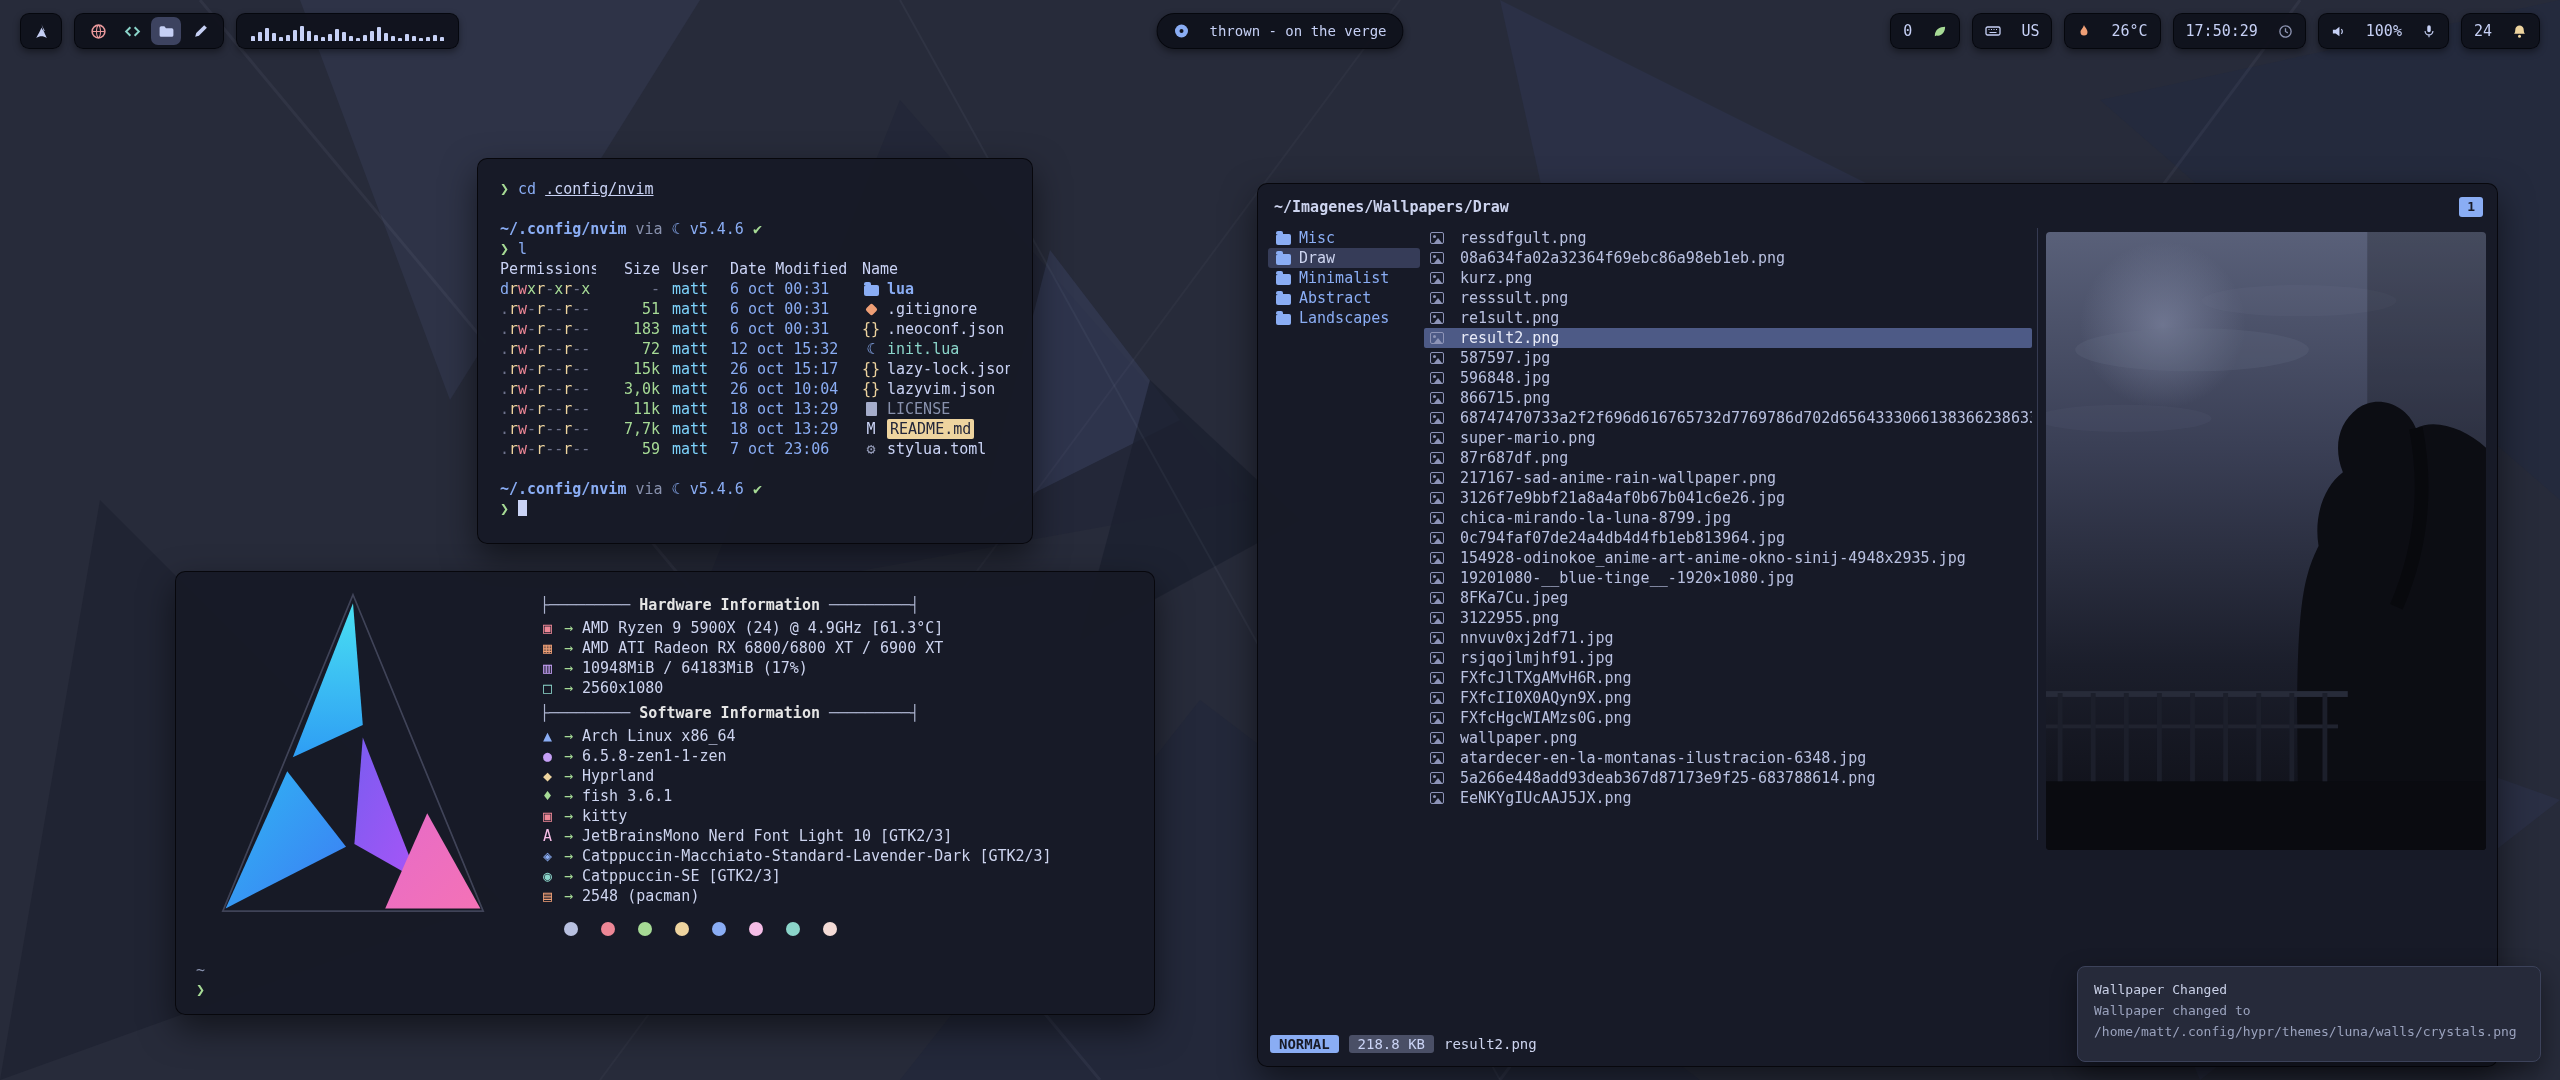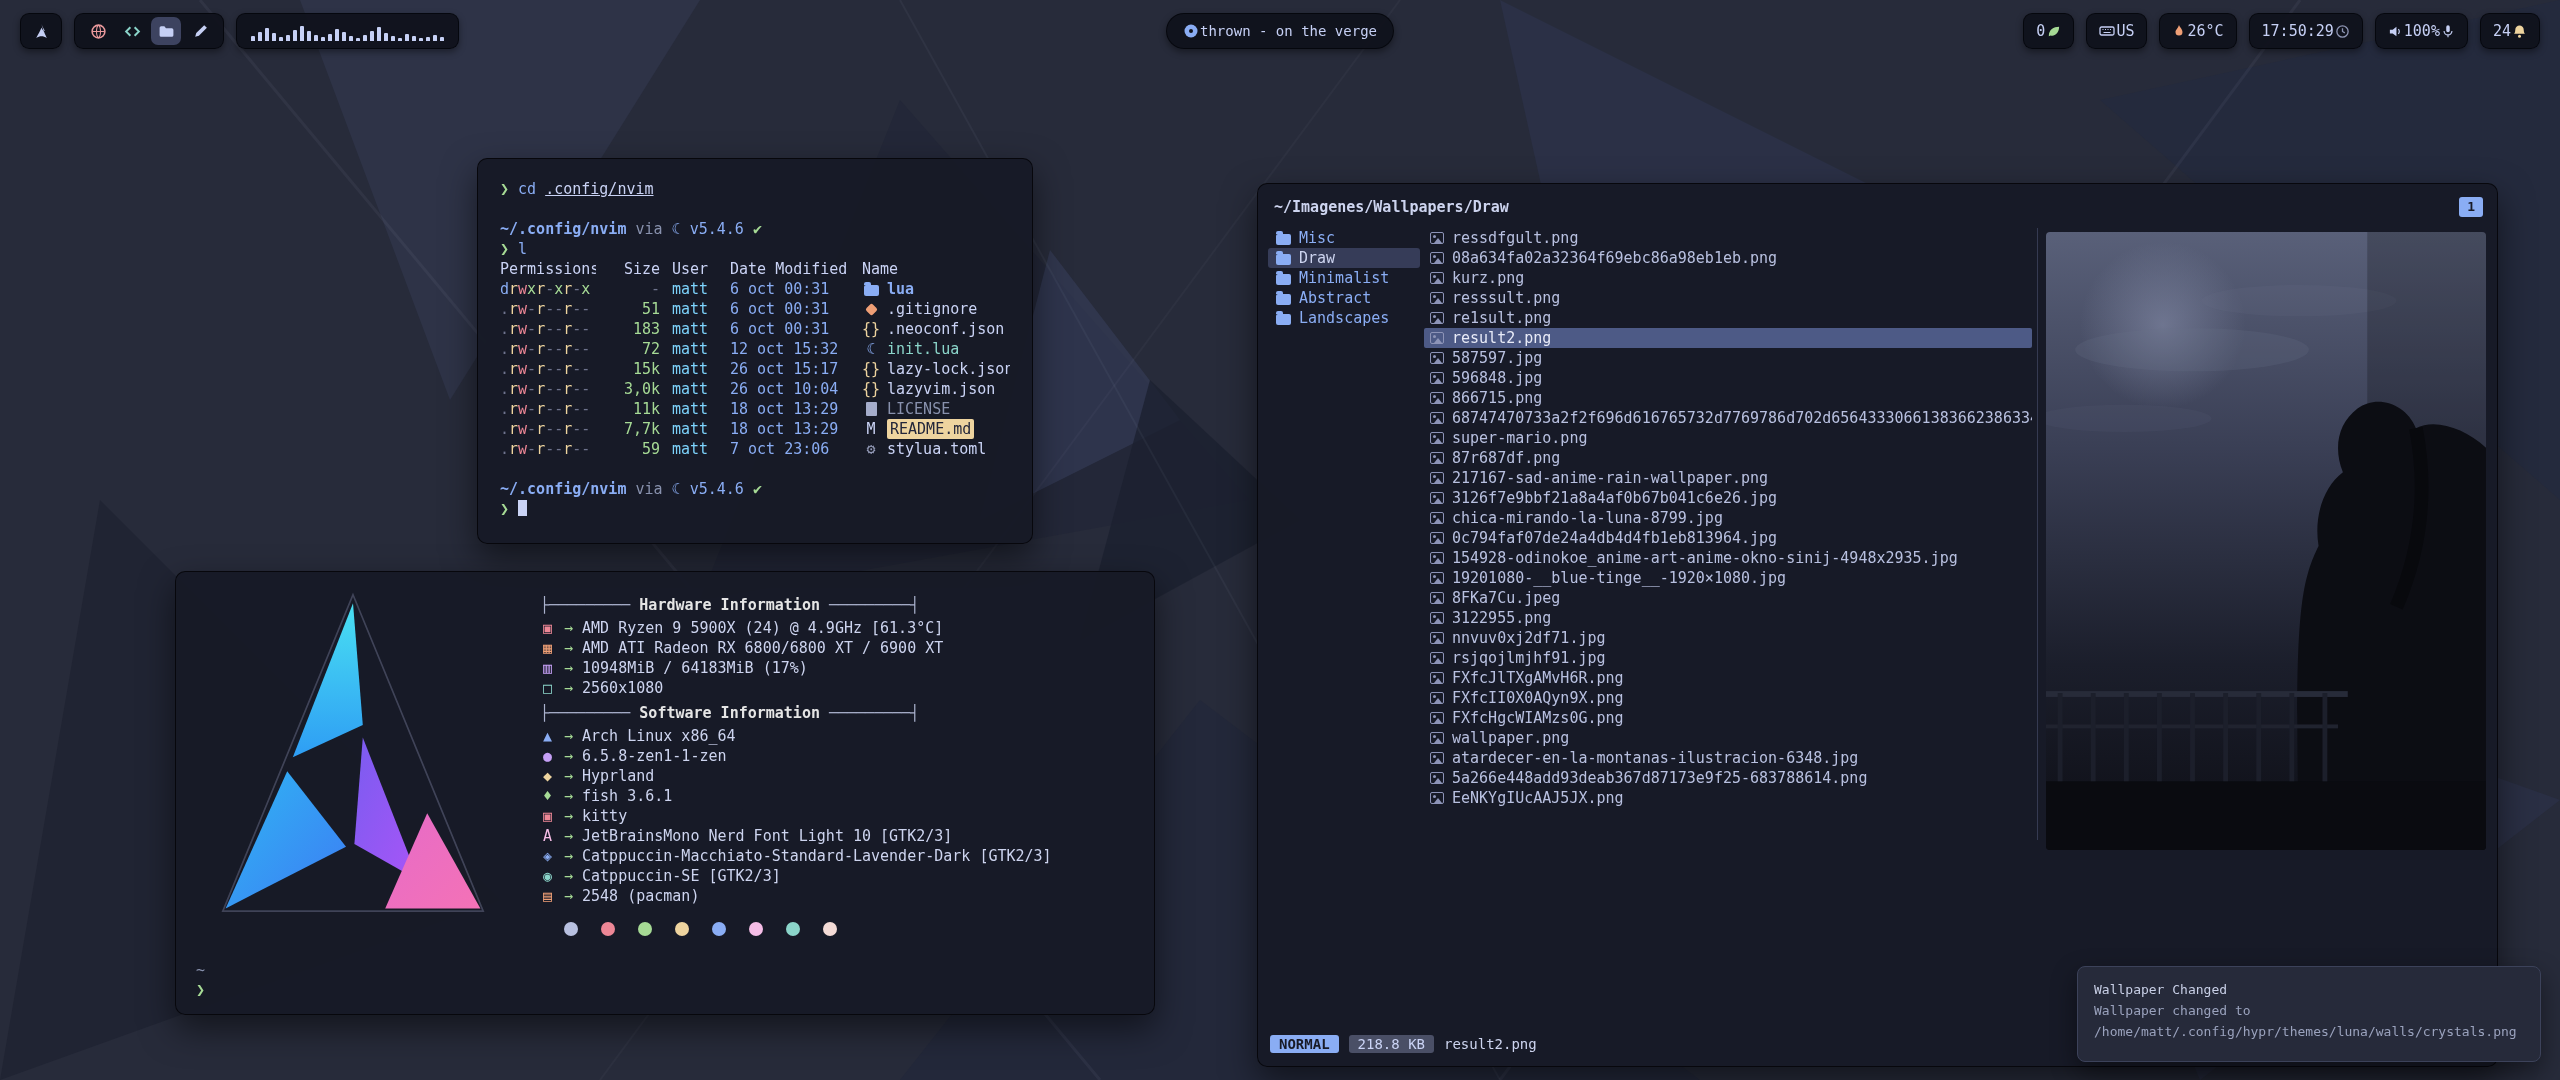--- a/index.html
+++ b/index.html
@@ -6,21 +6,21 @@
   html,body { width:2560px; height:1080px; overflow:hidden; background:#272b3a; }
   .desktop { position:relative; width:2560px; height:1080px; overflow:hidden;
              font-family:"DejaVu Sans Mono", monospace; color:#cad3f5; }
   .wall { position:absolute; inset:0; z-index:0; }
 
   
   .topbar { position:absolute; top:12px; left:20px; right:20px; height:38px; z-index:10;
             display:flex; align-items:center; justify-content:space-between; }
   .tb-left, .tb-right { display:flex; gap:12px; align-items:center; }
   .module { background:rgba(15,17,27,0.93); border:1px solid rgba(4,5,10,0.8); border-radius:9px;
-            height:36px; display:flex; align-items:center; padding:0 12px; gap:1px;
+            height:36px; display:flex; align-items:center; padding:0 12px; gap:20px;
             color:#c6d0f5; font-size:15px; box-shadow:0 3px 7px rgba(0,0,0,0.4); }
   .module .mtext { line-height:36px; }
   .launcher { width:42px; justify-content:center; padding:0; }
   .ws { width:30px; height:28px; display:flex; align-items:center; justify-content:center; border-radius:7px; }
   .ws.active { background:#3d4360; }
   #workspaces { gap:4px; padding:0 8px; }
   #visualizer { align-items:flex-end; gap:3px; padding:0 14px; }
   #visualizer i { display:block; width:4px; background:#c6d0f5; border-radius:1px 1px 0 0; margin-bottom:7px; }
   .music { position:absolute; left:50%; top:1px; transform:translateX(-50%);
            border-radius:18px; padding:0 16px; font-size:14px; }
@@ -80,21 +80,21 @@
                font-size:13px; line-height:20px; font-weight:bold; }
   #fm-side { position:absolute; left:10px; top:44px; width:152px; }
   .side-row { height:20px; display:flex; align-items:center; gap:8px; padding:0 8px;
               border-radius:3px; color:#8aadf4; white-space:nowrap; }
   .side-row.selected { background:#363c58; color:#cdd4ef; }
   .folder-ic { width:15px; height:11px; background:#8aadf4; border-radius:2px; position:relative;
                flex:0 0 15px; margin-top:2px; }
   .folder-ic::before { content:""; position:absolute; top:-3px; left:0; width:7px; height:3px;
                        background:#8aadf4; border-radius:2px 2px 0 0; }
   #fm-files { position:absolute; left:166px; top:44px; width:608px; height:608px; overflow:hidden; }
-  .f-row { height:20px; display:flex; align-items:center; gap:8px; padding:0 6px;
+  .f-row { height:20px; display:flex; align-items:center; gap:16px; padding:0 6px;
            white-space:nowrap; overflow:hidden; border-radius:2px; }
   .f-row.selected { background:#4d5a86; color:#e8ebf8; }
   .fic { flex:0 0 14px; width:14px; height:12px; border:1px solid #8d94b8; border-radius:2px; position:relative; }
   .fic::before { content:""; position:absolute; left:2px; top:2px; width:3px; height:3px;
                  border-radius:50%; background:#8d94b8; }
   .fic::after { content:""; position:absolute; right:1px; bottom:0; width:0; height:0;
                 border-left:4px solid transparent; border-right:4px solid transparent;
                 border-bottom:5px solid #8d94b8; }
   .fm-divider { position:absolute; left:779px; top:44px; height:612px; width:1px; background:#353a52; }
   .fm-preview { position:absolute; left:788px; top:48px; width:440px; height:618px;

